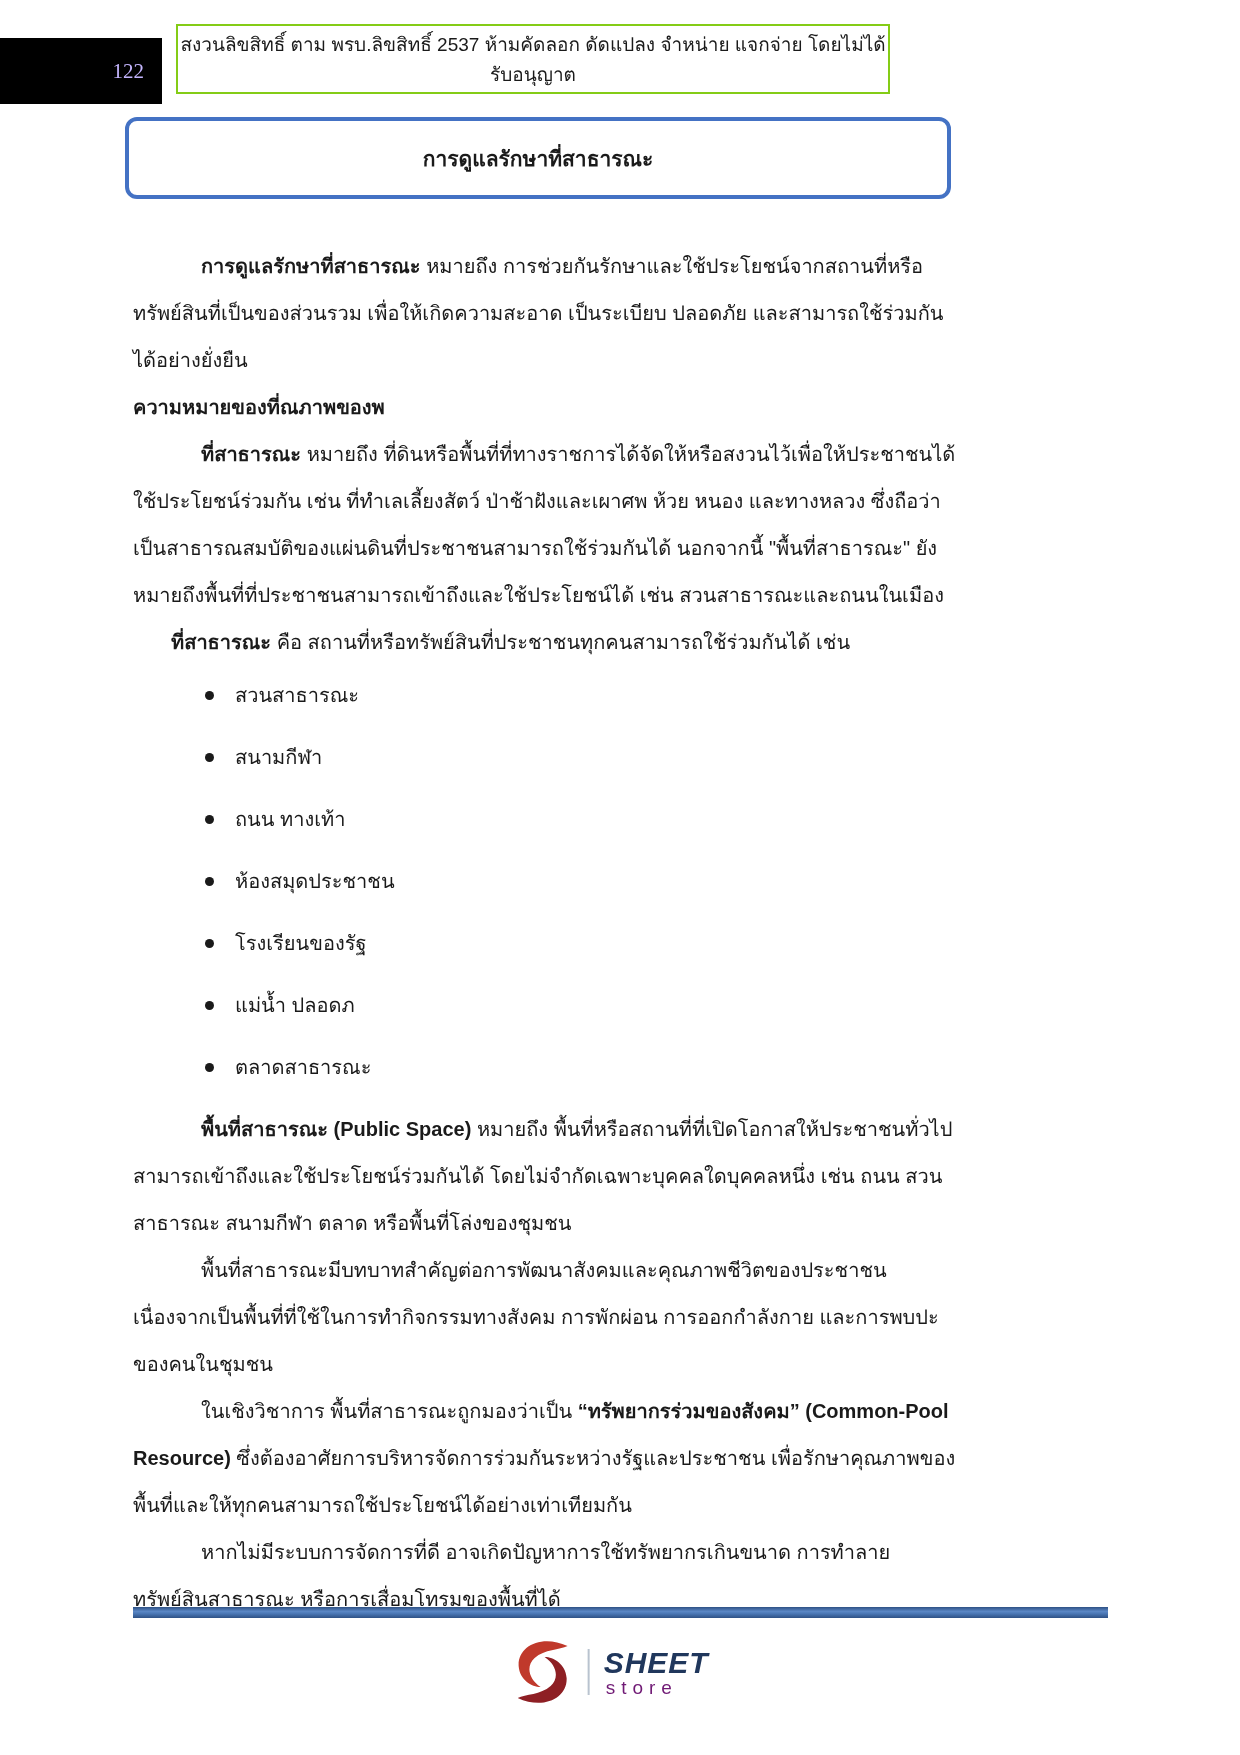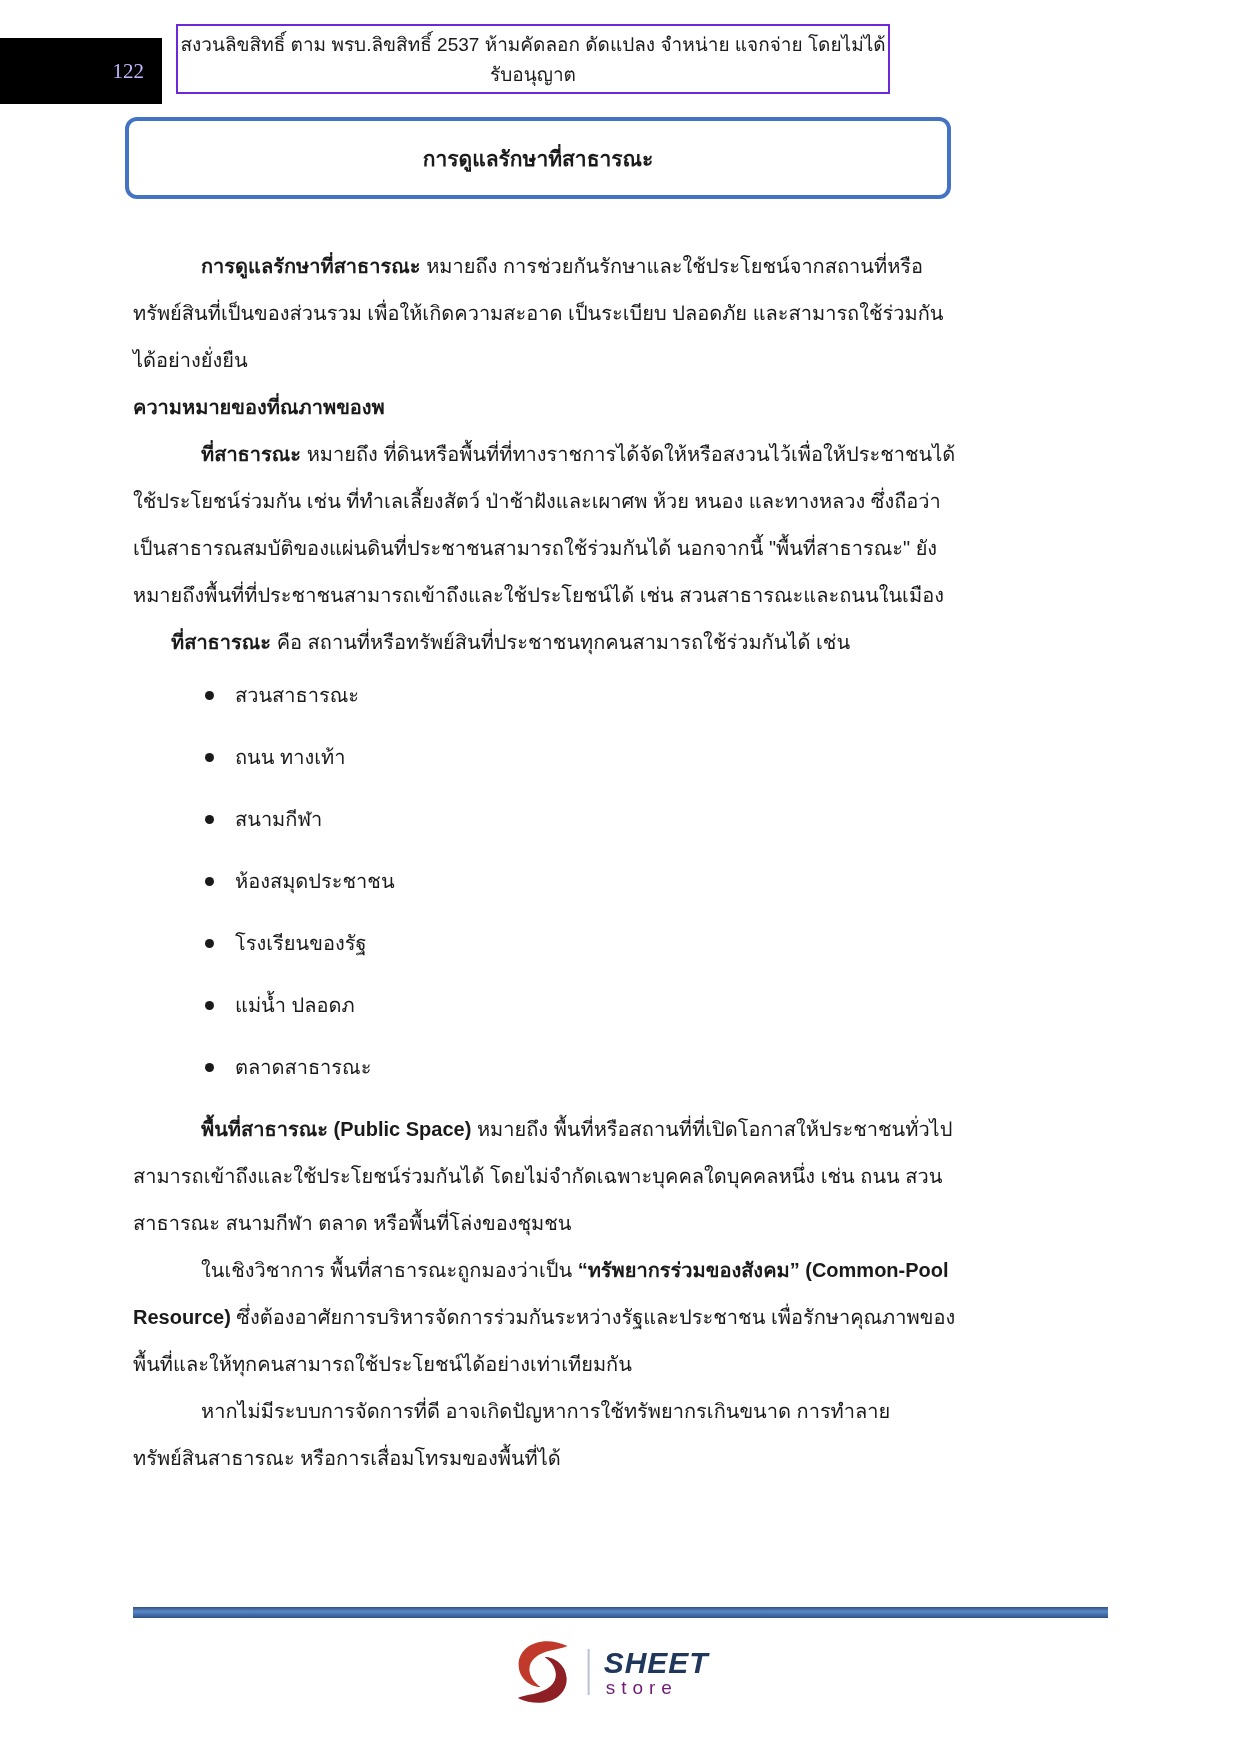--- a/index.html
+++ b/index.html
@@ -19,21 +19,21 @@
     background: #000000;
     color: #c4b5fd;
     display: flex; align-items: center; justify-content: flex-end;
     padding-right: 18px;
     font-size: 21px;
     font-family: "Liberation Serif", "DejaVu Serif", serif;
   }
   .copyright-box {
     position: absolute; left: 176px; top: 24px;
     width: 714px; height: 70px;
-    border: 2px solid #6d28d9;
+    border: 2px solid #84cc16;
     background: #ffffff;
     display: flex; align-items: center; justify-content: center;
     font-size: 19px;
     text-align: center;
   }
 
   
   .title-box {
     position: absolute; left: 125px; top: 117px;
     width: 826px; height: 82px;
@@ -125,30 +125,31 @@
   <p class="indent"><span class="bold">การดูแลรักษาที่สาธารณะ</span><span> หมายถึง การช่วยกันรักษาและใช้ประโยชน์จากสถานที่หรือทรัพย์สินที่เป็นของส่วนรวม เพื่อให้เกิดความสะอาด เป็นระเบียบ ปลอดภัย และสามารถใช้ร่วมกันได้อย่างยั่งยืน</span></p>
 
   <p class="section-heading">ความหมายของที่ณภาพของพ</p>
 
   <p class="indent"><span class="bold">ที่สาธารณะ</span><span> หมายถึง ที่ดินหรือพื้นที่ที่ทางราชการได้จัดให้หรือสงวนไว้เพื่อให้ประชาชนได้ใช้ประโยชน์ร่วมกัน เช่น ที่ทำเลเลี้ยงสัตว์ ป่าช้าฝังและเผาศพ ห้วย หนอง และทางหลวง ซึ่งถือว่าเป็นสาธารณสมบัติของแผ่นดินที่ประชาชนสามารถใช้ร่วมกันได้ นอกจากนี้ "พื้นที่สาธารณะ" ยังหมายถึงพื้นที่ที่ประชาชนสามารถเข้าถึงและใช้ประโยชน์ได้ เช่น สวนสาธารณะและถนนในเมือง</span></p>
 
   <p class="indent-sm"><span class="bold">ที่สาธารณะ</span><span> คือ สถานที่หรือทรัพย์สินที่ประชาชนทุกคนสามารถใช้ร่วมกันได้ เช่น</span></p>
 
   <ul class="public-list">
     <li>สวนสาธารณะ</li>
+    <li>สนามกีฬา</li>
     <li>ถนน ทางเท้า</li>
-    <li>สนามกีฬา</li>
     <li>ห้องสมุดประชาชน</li>
     <li>โรงเรียนของรัฐ</li>
     <li>แม่น้ำ ปลอดภ</li>
     <li>ตลาดสาธารณะ</li>
   </ul>
 
   <p class="indent"><span class="bold">พื้นที่สาธารณะ (Public Space)</span><span> หมายถึง พื้นที่หรือสถานที่ที่เปิดโอกาสให้ประชาชนทั่วไปสามารถเข้าถึงและใช้ประโยชน์ร่วมกันได้ โดยไม่จำกัดเฉพาะบุคคลใดบุคคลหนึ่ง เช่น ถนน สวนสาธารณะ สนามกีฬา ตลาด หรือพื้นที่โล่งของชุมชน</span></p>
 
+  <p class="indent">พื้นที่สาธารณะมีบทบาทสำคัญต่อการพัฒนาสังคมและคุณภาพชีวิตของประชาชน เนื่องจากเป็นพื้นที่ที่ใช้ในการทำกิจกรรมทางสังคม การพักผ่อน การออกกำลังกาย และการพบปะของคนในชุมชน</p>
 
   <p class="indent"><span>ในเชิงวิชาการ พื้นที่สาธารณะถูกมองว่าเป็น </span><span class="bold">“ทรัพยากรร่วมของสังคม” (Common-Pool Resource)</span><span> ซึ่งต้องอาศัยการบริหารจัดการร่วมกันระหว่างรัฐและประชาชน เพื่อรักษาคุณภาพของพื้นที่และให้ทุกคนสามารถใช้ประโยชน์ได้อย่างเท่าเทียมกัน</span></p>
 
   <p class="indent">หากไม่มีระบบการจัดการที่ดี อาจเกิดปัญหาการใช้ทรัพยากรเกินขนาด การทำลายทรัพย์สินสาธารณะ หรือการเสื่อมโทรมของพื้นที่ได้</p>
 
 </div>
 
 <div class="footer-rule"></div>
 
 <div class="footer-logo">

